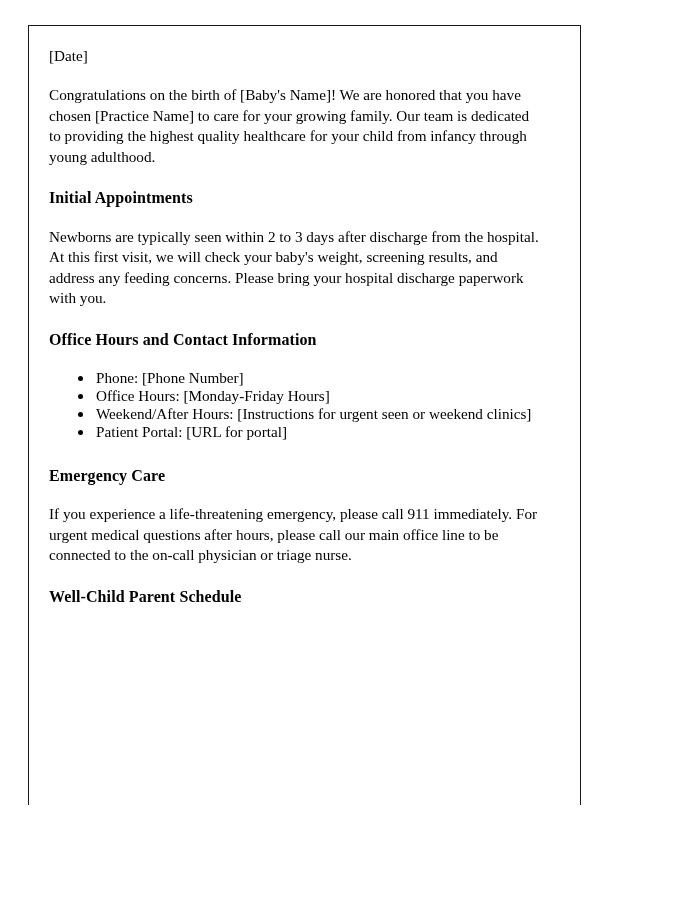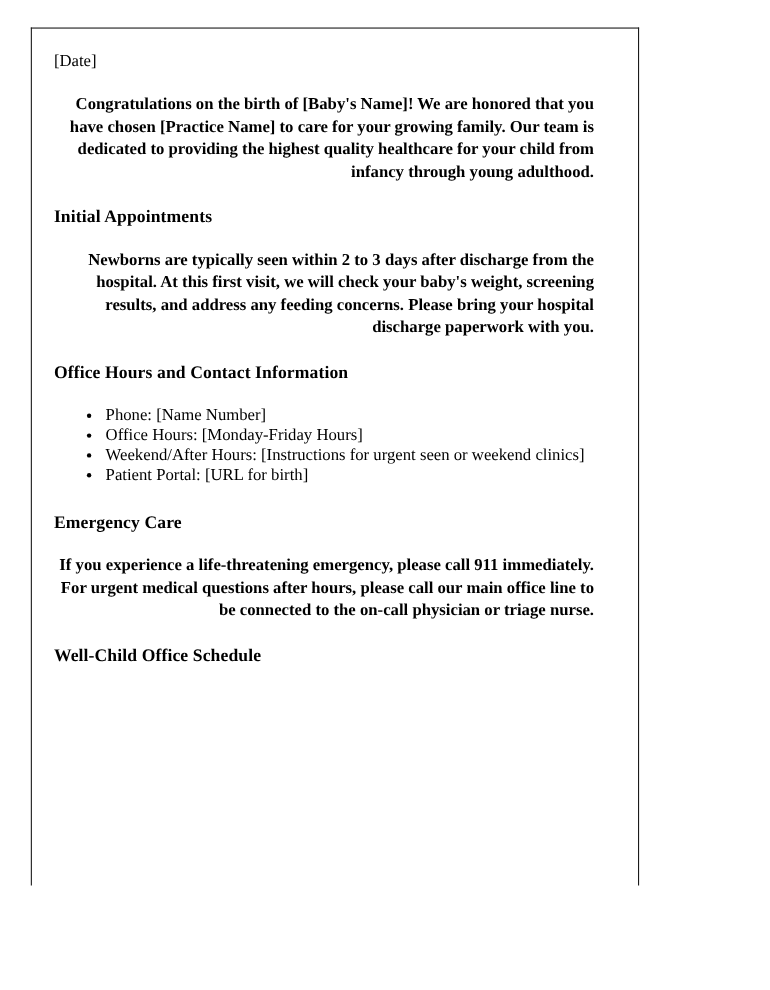--- a/index.html
+++ b/index.html
@@ -38,22 +38,21 @@
   .doc-line {
     font-size: 15.2px;
     line-height: 1.0;
     margin: 0 0 22px 0;
   }
 
   p.doc-para {
     font-size: 15.2px;
     line-height: 1.35;
     margin: 0 0 22px 0;
-    text-align: right;
-    font-weight: bold;
+    text-align: left;
   }
 
   h2.doc-heading {
     font-size: 16px;
     font-weight: bold;
     line-height: 1.1;
     margin: 0 0 20px 0;
     letter-spacing: 0.1px;
   }
 
@@ -94,38 +93,38 @@
 
     <h2 class="doc-heading">Initial Appointments</h2>
 
     <p class="doc-para">Newborns are typically seen within 2 to 3 days after discharge from the hospital. At this first visit, we will check your baby's weight, screening results, and address any feeding concerns. Please bring your hospital discharge paperwork with you.</p>
 
     <h2 class="doc-heading heading-tight">Office Hours and Contact Information</h2>
 
     <ul class="doc-list before-heading">
       <li>
         <span class="item-label">Phone:</span>
-        <span>[Name Number]</span>
+        <span>[Phone Number]</span>
       </li>
       <li>
         <span class="item-label">Office Hours:</span>
         <span>[Monday-Friday Hours]</span>
       </li>
       <li>
         <span class="item-label">Weekend/After Hours:</span>
         <span>[Instructions for urgent seen or weekend clinics]</span>
       </li>
       <li>
         <span class="item-label">Patient Portal:</span>
-        <span>[URL for birth]</span>
+        <span>[URL for portal]</span>
       </li>
     </ul>
 
     <h2 class="doc-heading">Emergency Care</h2>
 
     <p class="doc-para">If you experience a life-threatening emergency, please call 911 immediately. For urgent medical questions after hours, please call our main office line to be connected to the on-call physician or triage nurse.</p>
 
-    <h2 class="doc-heading">Well-Child Office Schedule</h2>
+    <h2 class="doc-heading">Well-Child Parent Schedule</h2>
 
 
 
   </div>
 </div>
 
 </body></html>

